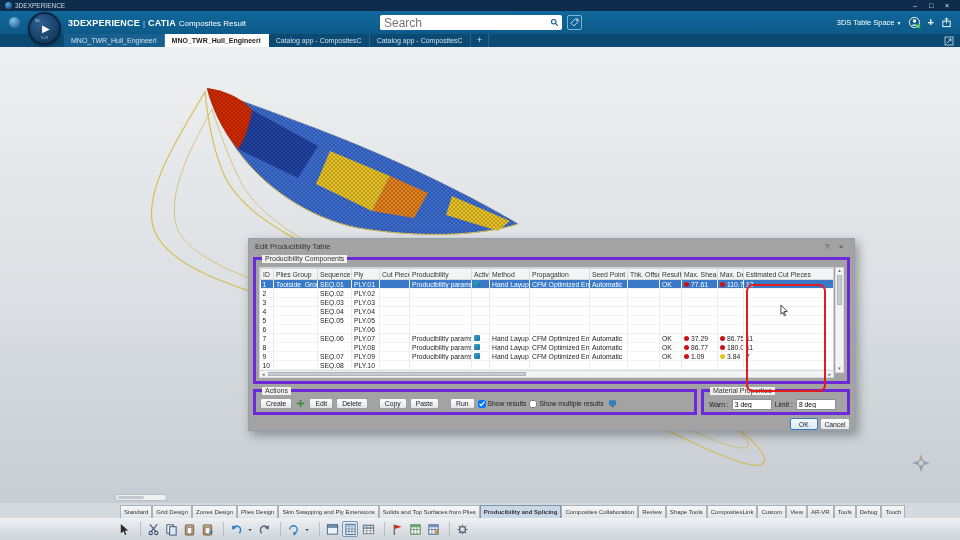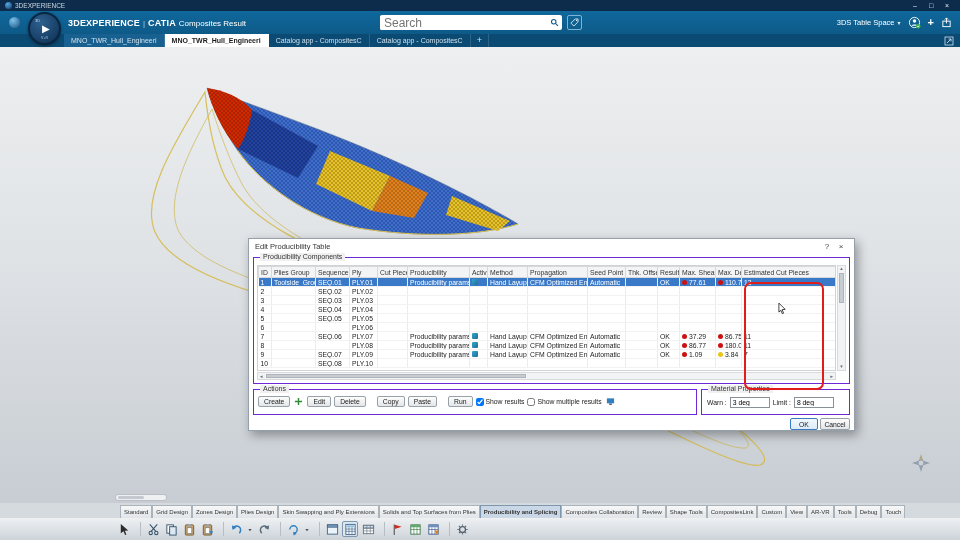--- a/index.html
+++ b/index.html
@@ -42,24 +42,24 @@
   .doctab.plus{font-size:9px;padding:0 6px;}
   .expand{position:absolute;right:6px;top:2px;width:10px;height:10px;}
   .expand svg{width:10px;height:10px;display:block;}
   
   .viewport{position:absolute;top:47px;left:0;right:0;height:456px;background:linear-gradient(180deg,#edeff0 0%,#e0e3e6 45%,#c7cdd3 100%);overflow:hidden;}
   .model{position:absolute;left:0;top:0;width:960px;height:456px;pointer-events:none;}
   .navcube{position:absolute;right:28px;top:405px;width:22px;height:22px;opacity:.85;}
   .mini-scroll{position:absolute;top:447px;left:115px;width:52px;height:7px;background:#eef0f2;border:1px solid #b9bfc5;border-radius:3px;}
   .mini-scroll .mthumb{position:absolute;left:2px;top:1px;bottom:1px;width:26px;background:#c3c9cf;border-radius:2px;}
   
-  .dialog{position:absolute;left:248px;top:238px;width:607px;height:193px;background:#ffffff;border:1px solid #96a0aa;box-shadow:3px 4px 10px rgba(0,0,0,.35);z-index:10;font-size:7.5px;color:#222;}
+  .dialog{position:absolute;left:248px;top:238px;width:607px;height:193px;background:#a3a3a3;border:1px solid #96a0aa;box-shadow:3px 4px 10px rgba(0,0,0,.35);z-index:10;font-size:7.5px;color:#222;}
   .dlg-title{height:15px;display:flex;align-items:center;padding:0 6px;font-size:7.5px;color:#333;}
   .dlg-btn{width:14px;text-align:center;font-size:8px;color:#444;}
-  .grp{position:absolute;border:1px solid #6d28d9;}
+  .grp{position:absolute;border:3px solid #6d28d9;}
   .grp-lbl{position:absolute;top:-5px;left:6px;background:#f0f0f0;padding:0 3px;font-size:7px;color:#333;line-height:8px;}
   .grp-comp{left:4px;top:18px;right:4px;height:127px;}
   .tbl-wrap{position:absolute;left:3px;top:7px;right:13px;height:106px;background:#fff;border:1px solid #cfd2d6;overflow:hidden;}
   table{border-collapse:collapse;table-layout:fixed;width:579px;font-size:6.8px;}
   th{height:11px;background:#f3f4f5;border:1px solid #d6d8da;font-weight:normal;text-align:left;padding:0 2px;white-space:nowrap;overflow:hidden;color:#333;}
   td{height:9px;padding:0 2px;border-right:1px solid #ececec;border-bottom:1px solid #f2f2f2;white-space:nowrap;overflow:hidden;color:#222;}
   tr.sel td{background:#3a79c8;color:#fff;}
   .dot{display:inline-block;width:5px;height:5px;border-radius:50%;margin-right:2px;vertical-align:-0.5px;}
   .act-flag{display:inline-block;width:6px;height:6px;background:linear-gradient(135deg,#35a6cc,#1c6f9a);border-radius:1px;}
   .vscroll{position:absolute;right:3px;top:7px;width:9px;height:106px;background:#f2f3f4;border:1px solid #d8dadc;}

